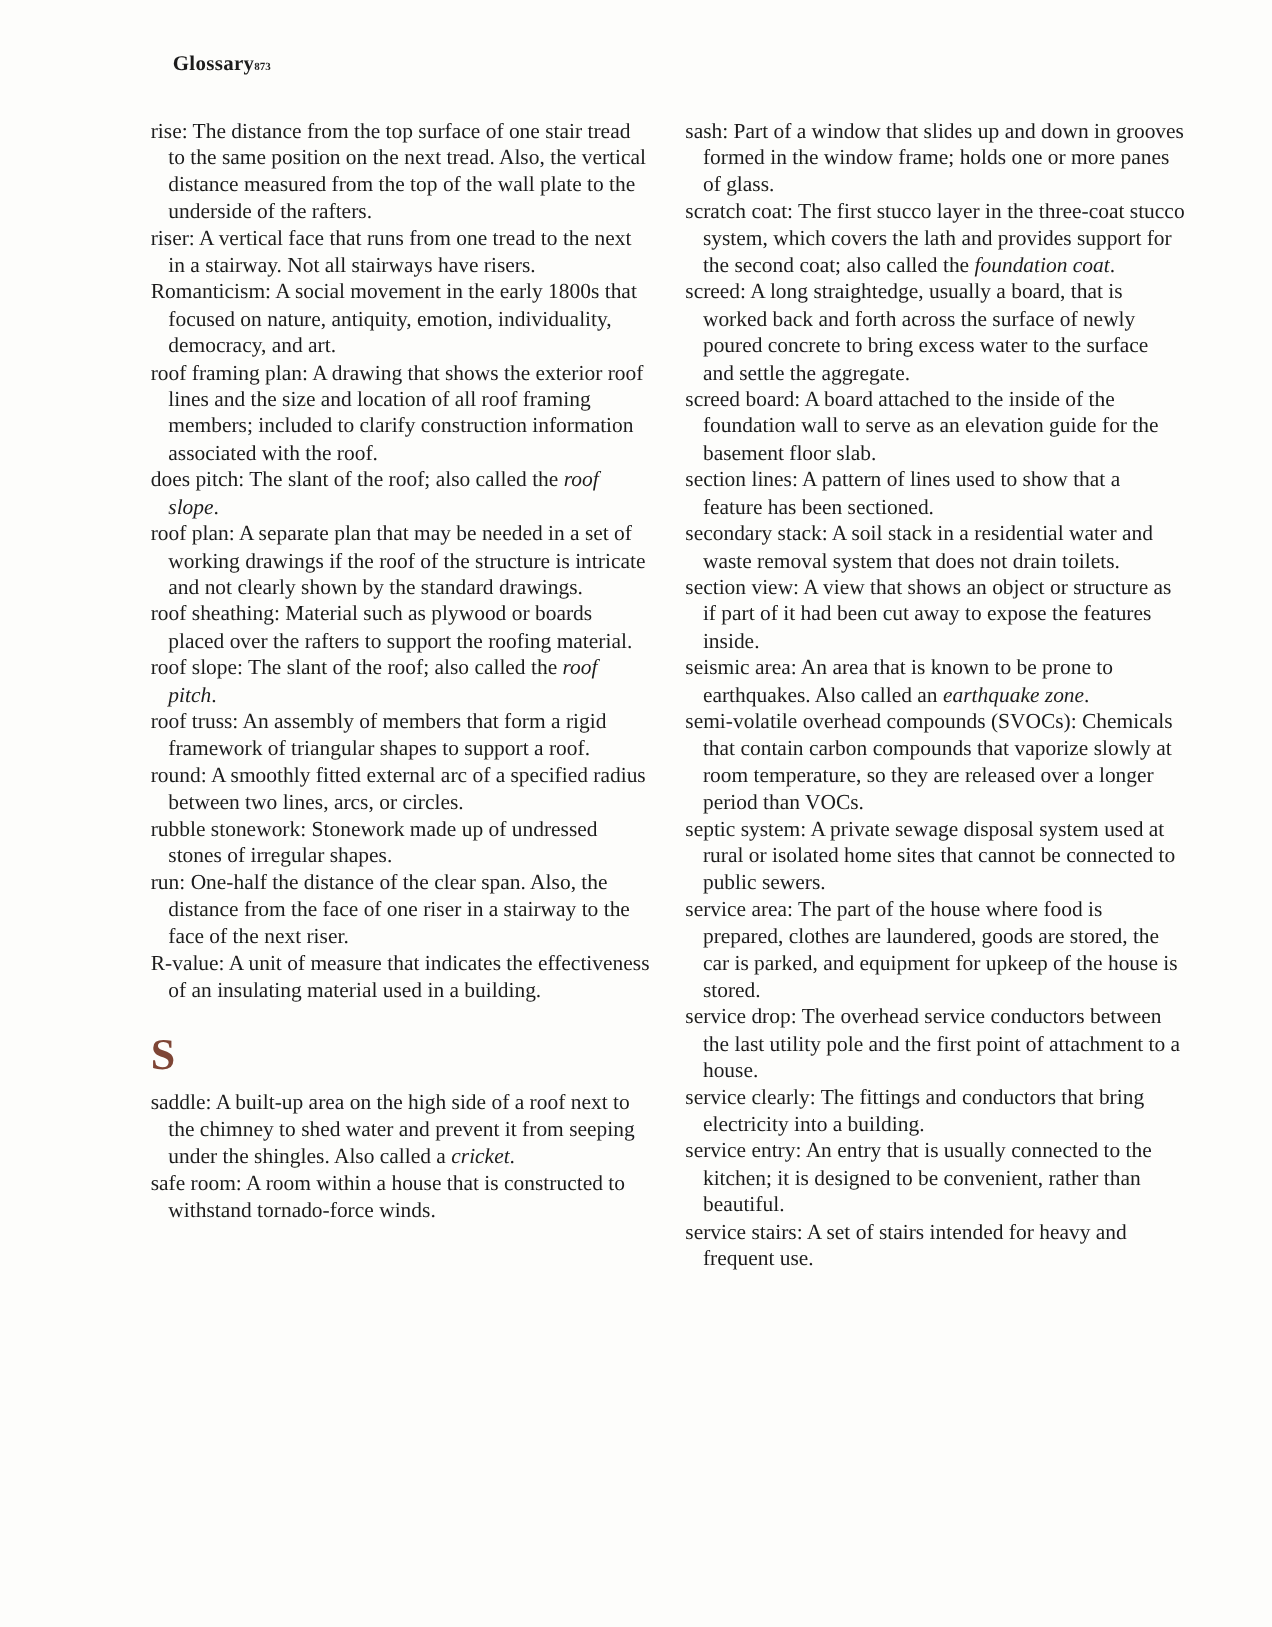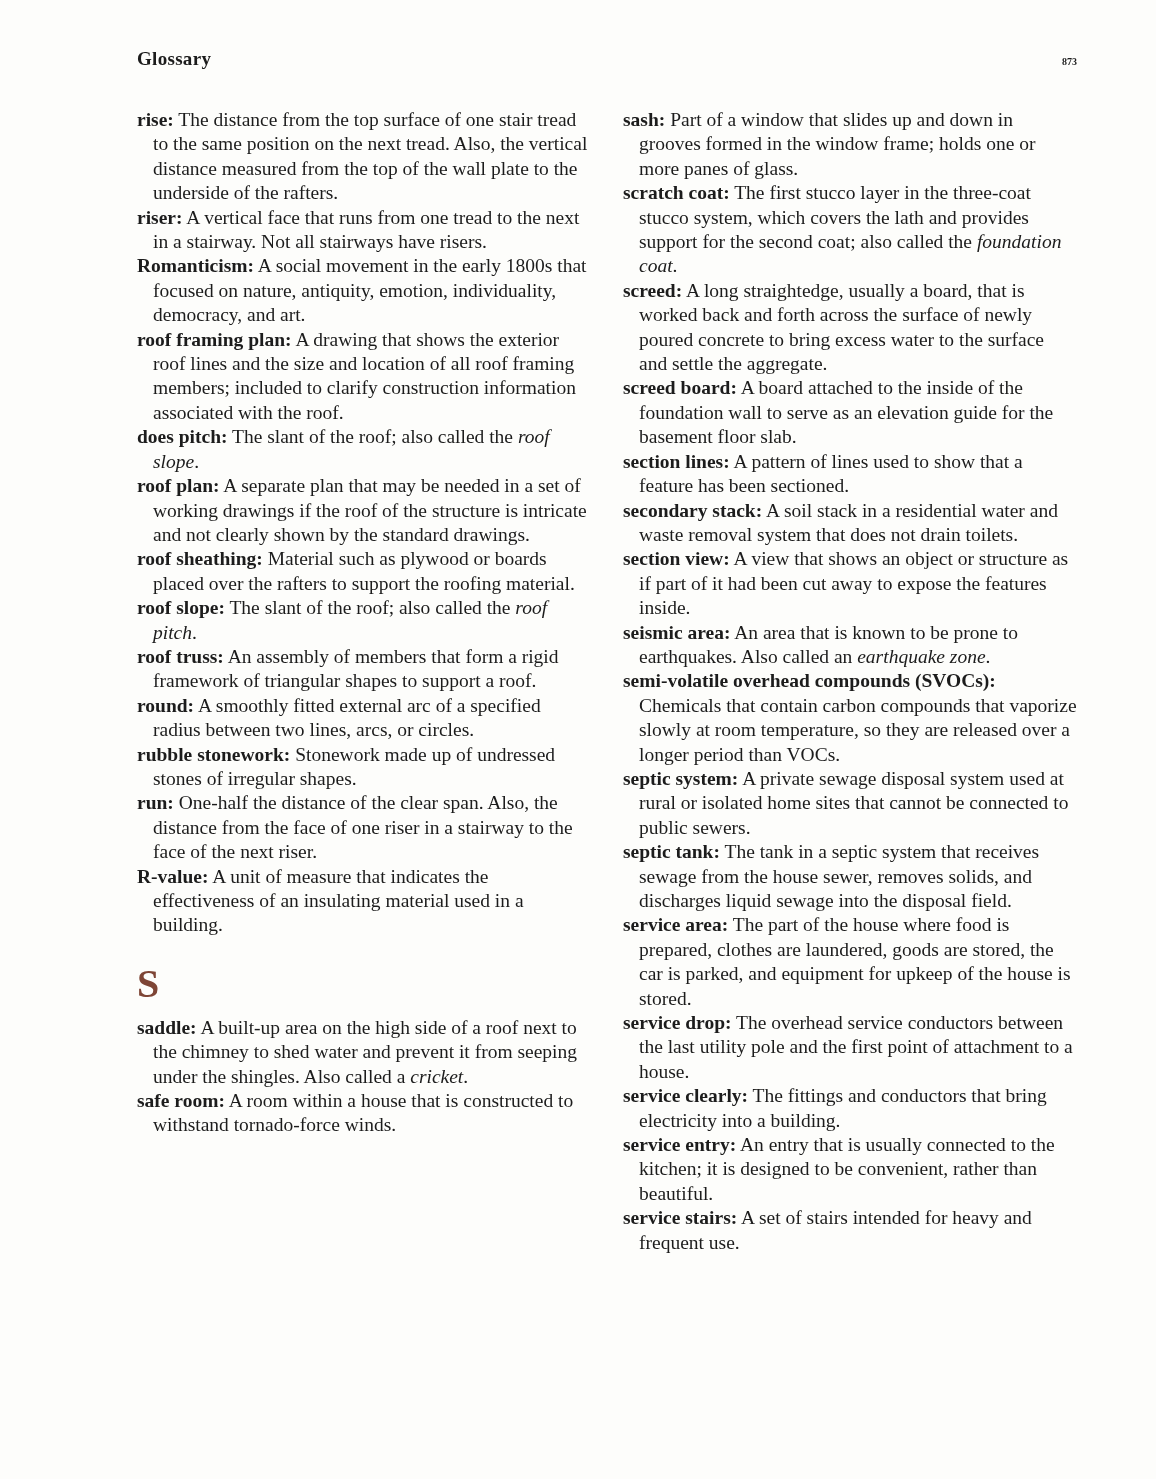--- a/index.html
+++ b/index.html
@@ -12,22 +12,23 @@
     overflow: hidden;
   }
   .page {
     box-sizing: border-box;
     width: 1156px;
     height: 1479px;
     padding: 48px 79px 30px 137px;
   }
   .header {
     display: flex;
-    justify-content: space-between;
+    justify-content: flex-start;
     align-items: baseline;
+    margin-left: 20px;
   }
   .header .title {
     font-size: 19px;
     font-weight: bold;
     letter-spacing: 0.3px;
   }
   .header .pagenum {
     font-size: 10px;
     font-weight: bold;
   }
@@ -41,21 +42,21 @@
     flex: 0 0 454px;
   }
   .entry {
     margin: 0;
     font-size: 19.5px;
     line-height: 24.4px;
     text-align: left;
     padding-left: 16px;
     text-indent: -16px;
   }
-  .entry b { font-weight: bold; }
+  .entry b { font-weight: normal; }
   .entry .it { font-style: italic; }
   .section-letter {
     font-size: 40px;
     line-height: 1;
     font-weight: bold;
     color: var(--accent, #7e4535);
     margin: 26px 0 12px 0;
   }
 </style>
 </head>
@@ -89,21 +90,20 @@
         <p class="entry"><b>sash:</b> <span>Part of a window that slides up and down in grooves formed in the window frame; holds one or more panes of glass.</span></p>
         <p class="entry"><b>scratch coat:</b> <span>The first stucco layer in the three-coat stucco system, which covers the lath and provides support for the second coat; also called the </span><span class="it">foundation coat</span><span>.</span></p>
         <p class="entry"><b>screed:</b> <span>A long straightedge, usually a board, that is worked back and forth across the surface of newly poured concrete to bring excess water to the surface and settle the aggregate.</span></p>
         <p class="entry"><b>screed board:</b> <span>A board attached to the inside of the foundation wall to serve as an elevation guide for the basement floor slab.</span></p>
         <p class="entry"><b>section lines:</b> <span>A pattern of lines used to show that a feature has been sectioned.</span></p>
         <p class="entry"><b>secondary stack:</b> <span>A soil stack in a residential water and waste removal system that does not drain toilets.</span></p>
         <p class="entry"><b>section view:</b> <span>A view that shows an object or structure as if part of it had been cut away to expose the features inside.</span></p>
         <p class="entry"><b>seismic area:</b> <span>An area that is known to be prone to earthquakes. Also called an </span><span class="it">earthquake zone</span><span>.</span></p>
         <p class="entry"><b>semi-volatile overhead compounds (SVOCs):</b> <span>Chemicals that contain carbon compounds that vaporize slowly at room temperature, so they are released over a longer period than VOCs.</span></p>
         <p class="entry"><b>septic system:</b> <span>A private sewage disposal system used at rural or isolated home sites that cannot be connected to public sewers.</span></p>
-        <p class="entry"><b>septic tank:</b> <span>The tank in a septic system that receives sewage from the house sewer, removes solids, and discharges liquid sewage into the disposal field.</span></p>
         <p class="entry"><b>service area:</b> <span>The part of the house where food is prepared, clothes are laundered, goods are stored, the car is parked, and equipment for upkeep of the house is stored.</span></p>
         <p class="entry"><b>service drop:</b> <span>The overhead service conductors between the last utility pole and the first point of attachment to a house.</span></p>
         <p class="entry"><b>service clearly:</b> <span>The fittings and conductors that bring electricity into a building.</span></p>
         <p class="entry"><b>service entry:</b> <span>An entry that is usually connected to the kitchen; it is designed to be convenient, rather than beautiful.</span></p>
         <p class="entry"><b>service stairs:</b> <span>A set of stairs intended for heavy and frequent use.</span></p>
       </div>
   </div>
 </div>
 
 </body></html>

